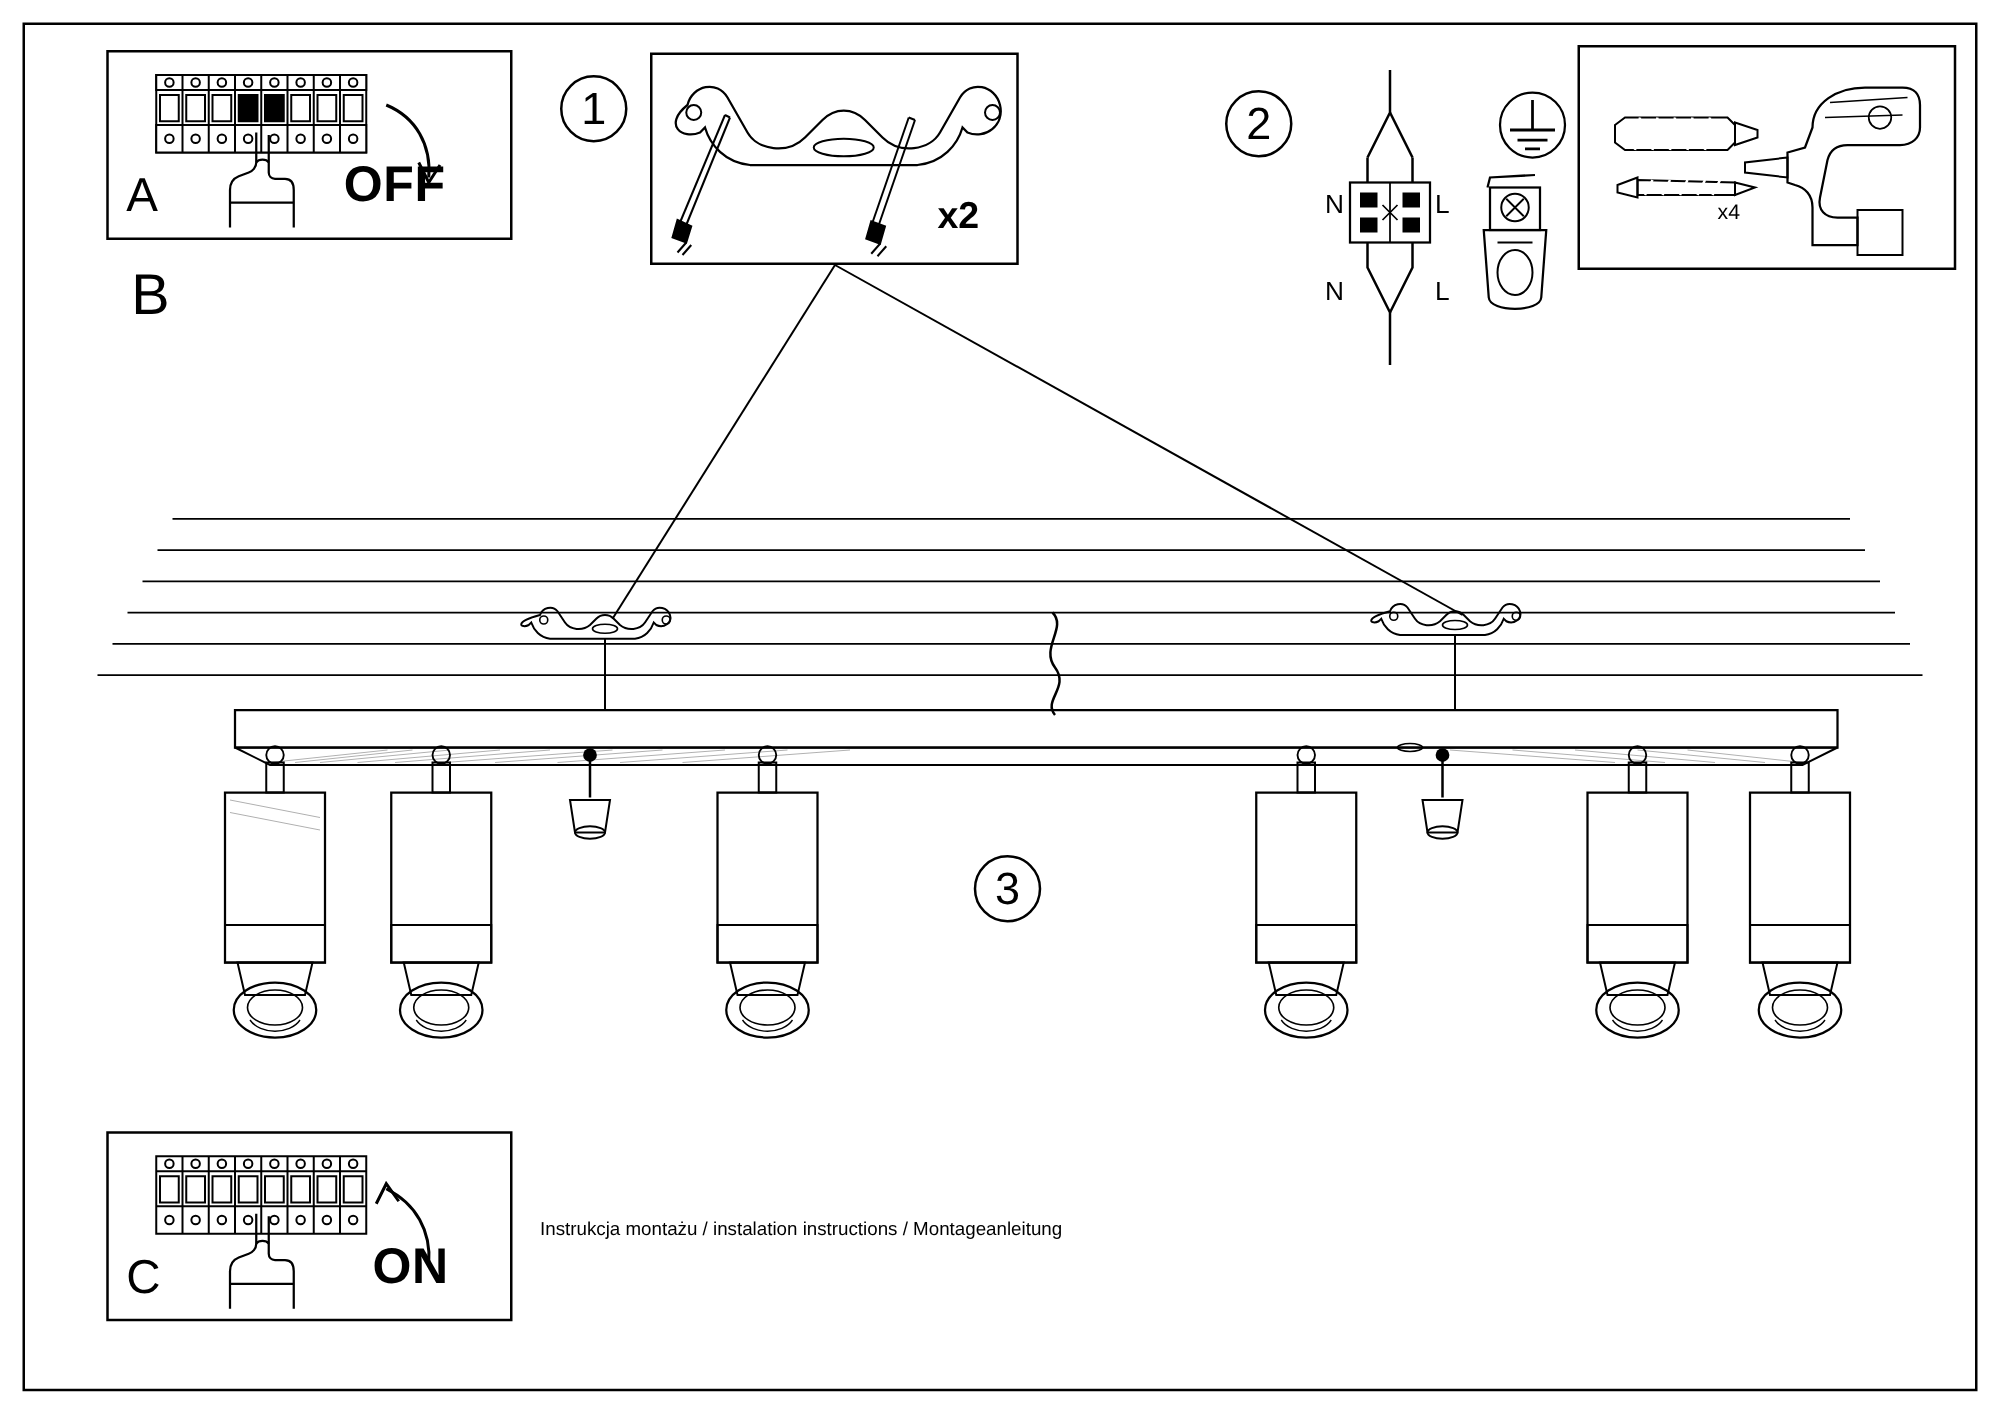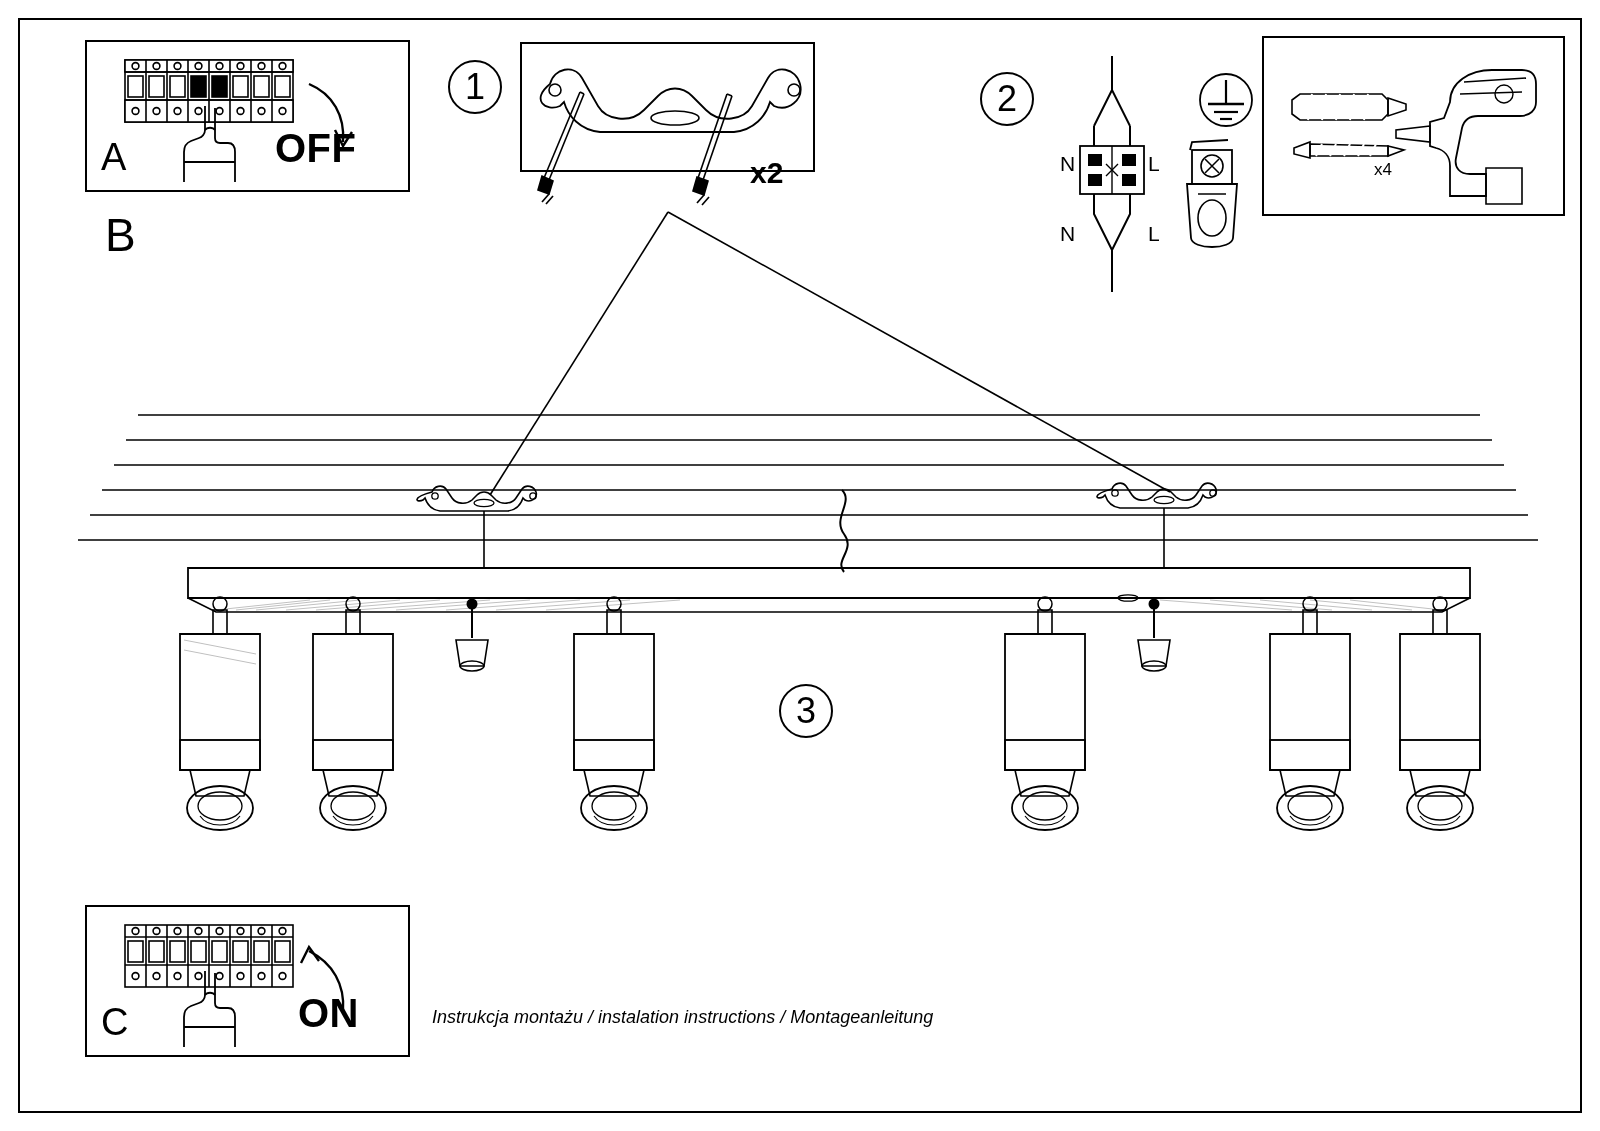--- a/index.html
+++ b/index.html
@@ -70,24 +70,23 @@
     position: absolute;
     font-size: 17px;
   }
   .nl {
     position: absolute;
     font-size: 21px;
   }
   .captions {
     position: absolute;
     left: 432px;
-    top: 1002px;
-    font-size: 18px;
+    top: 968px;
+    font-size: 15px;
     line-height: 31px;
-    font-style: italic;
   }
   svg { display: block; }
   .ln { stroke: #000; fill: none; }
 </style>
 </head>
 <body>
 
 <div id="sheet">
 
   <div class="frame"></div>
@@ -151,21 +150,21 @@
       </g>
     </svg>
     <span class="panel-letter" style="left:14px; top:96px;">A</span>
     <span class="onoff" style="left:188px; top:84px;">OFF</span>
   </div>
 
   <span class="bigletter" style="left:105px; top:212px;">B</span>
 
   <div class="stepnum" style="left:448px; top:60px;">1</div>
 
-  <div class="panel" style="left:520px; top:42px; width:295px; height:130px;">
+  <div class="panel" style="left:520px; top:42px; width:295px; height:170px;">
     <svg width="291" height="166" viewBox="0 0 291 166">
 
       <g>
         <path class="ln" stroke-width="1.8" fill="#e8e8e8" d="M28 40 C32 24 52 20 60 34 L76 62 C84 76 108 80 122 66 L136 52 C146 42 160 42 170 52 L184 66 C198 80 222 76 230 62 L246 34 C254 20 274 24 278 40 C282 56 266 68 252 62 L248 58 C244 72 232 86 212 88 L78 88 C58 86 46 72 42 58 L38 62 C24 68 8 56 28 40 Z"></path>
         <ellipse class="ln" stroke-width="1.6" cx="153" cy="74" rx="24" ry="7" fill="#fff"></ellipse>
         <circle class="ln" stroke-width="1.6" cx="33" cy="46" r="6" fill="#fff"></circle>
         <circle class="ln" stroke-width="1.6" cx="272" cy="46" r="6" fill="#fff"></circle>
       </g>
 
       <g>

